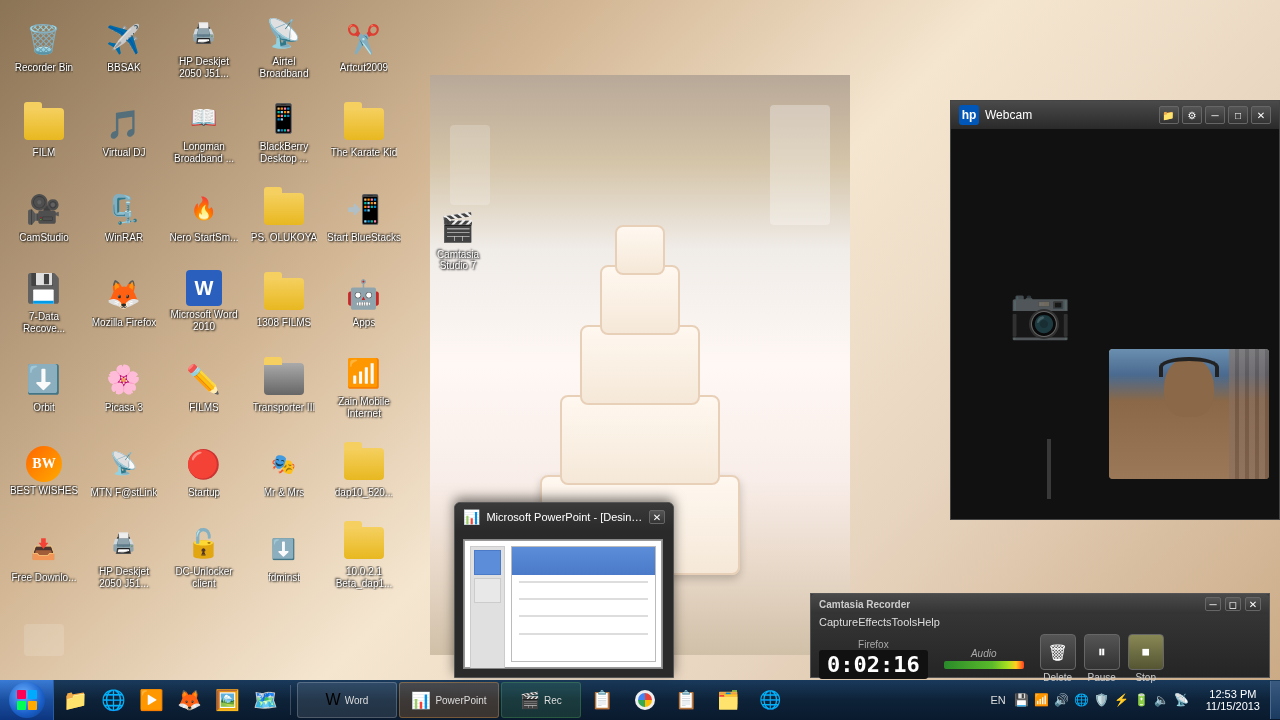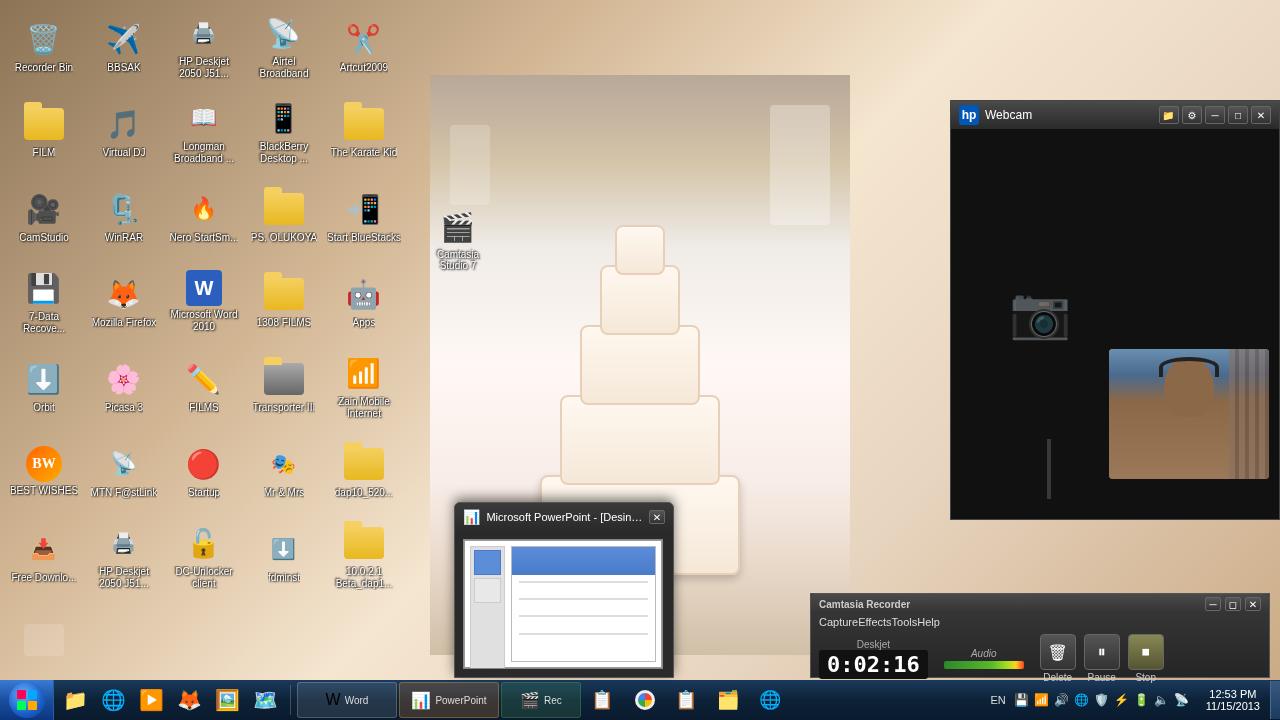--- a/index.html
+++ b/index.html
@@ -676,21 +676,21 @@
       <div class="win-btn" style="width:16px;height:14px;">✕</div>
     </div>
     <div id="recorder-menus">
       <span style="cursor:pointer;color:#ddd;font-size:11px;">Capture</span>
       <span style="cursor:pointer;color:#ddd;font-size:11px;">Effects</span>
       <span style="cursor:pointer;color:#ddd;font-size:11px;">Tools</span>
       <span style="cursor:pointer;color:#ddd;font-size:11px;">Help</span>
     </div>
     <div id="recorder-body">
       <div id="recorder-duration">
-        <div id="recorder-duration-label">Deskjet</div>
+        <div id="recorder-duration-label">Firefox</div>
         <div id="recorder-timer">0:02:16</div>
       </div>
       <div id="recorder-audio">
         <div id="recorder-audio-label">Audio</div>
         <div id="audio-bar"></div>
       </div>
       <div id="recorder-controls">
         <div class="rec-btn">
           <div class="rec-btn-icon">🗑</div>
           <div class="rec-btn-label">Delete</div>

